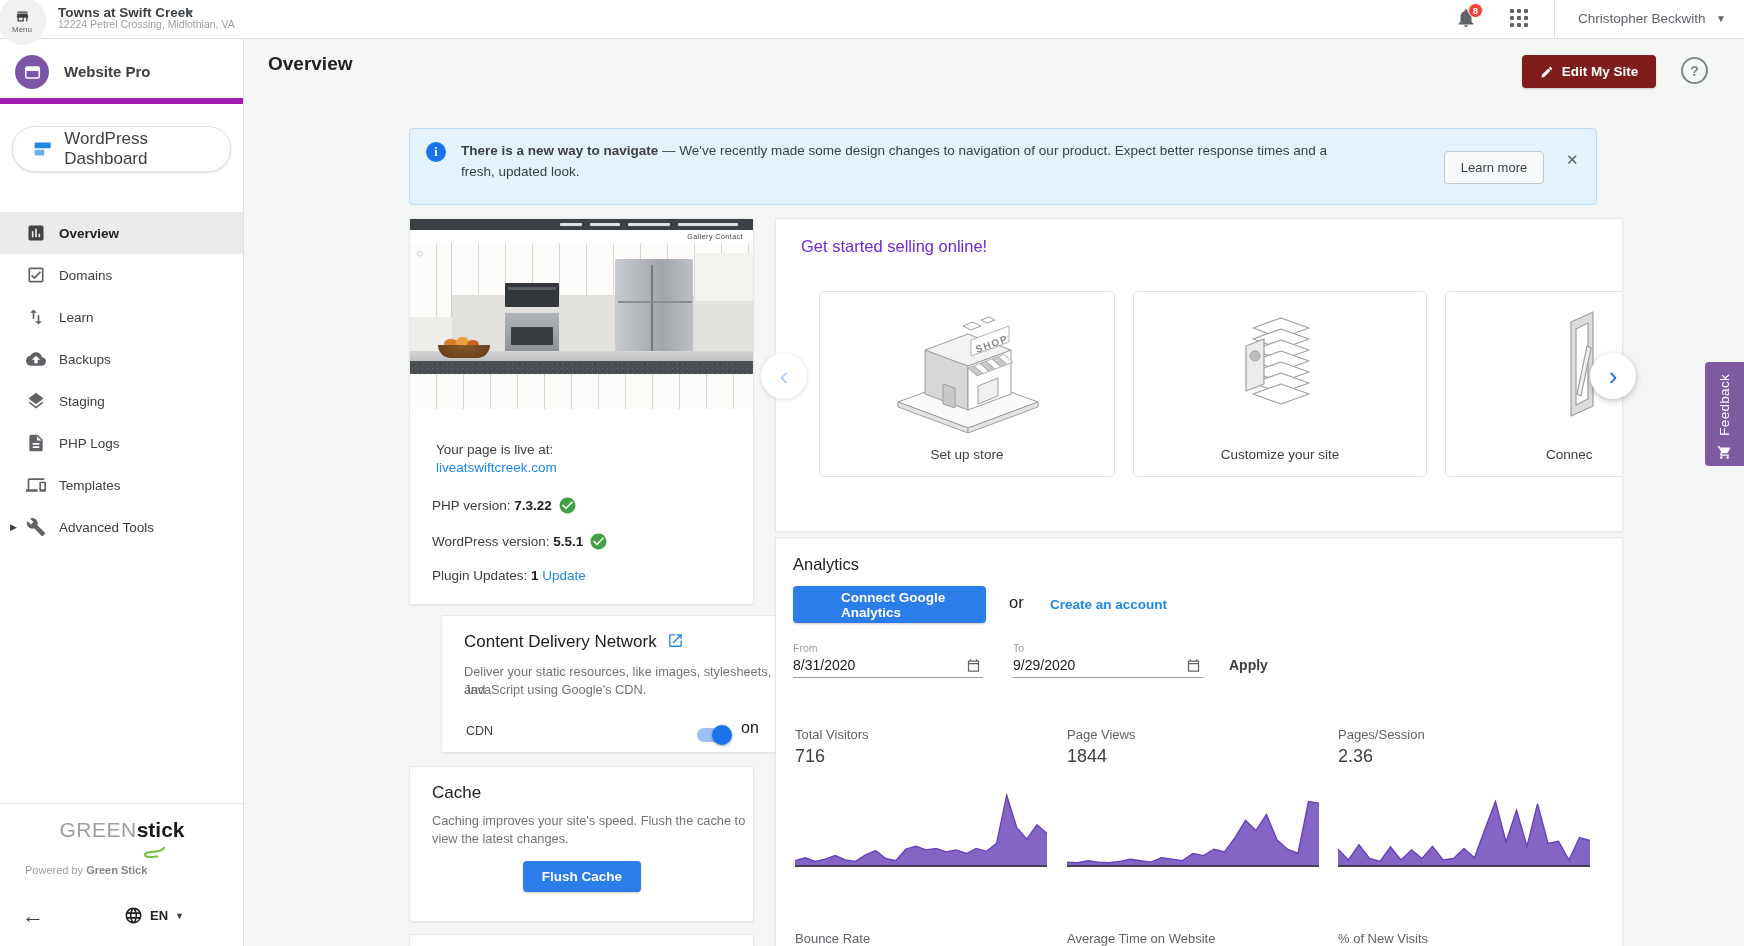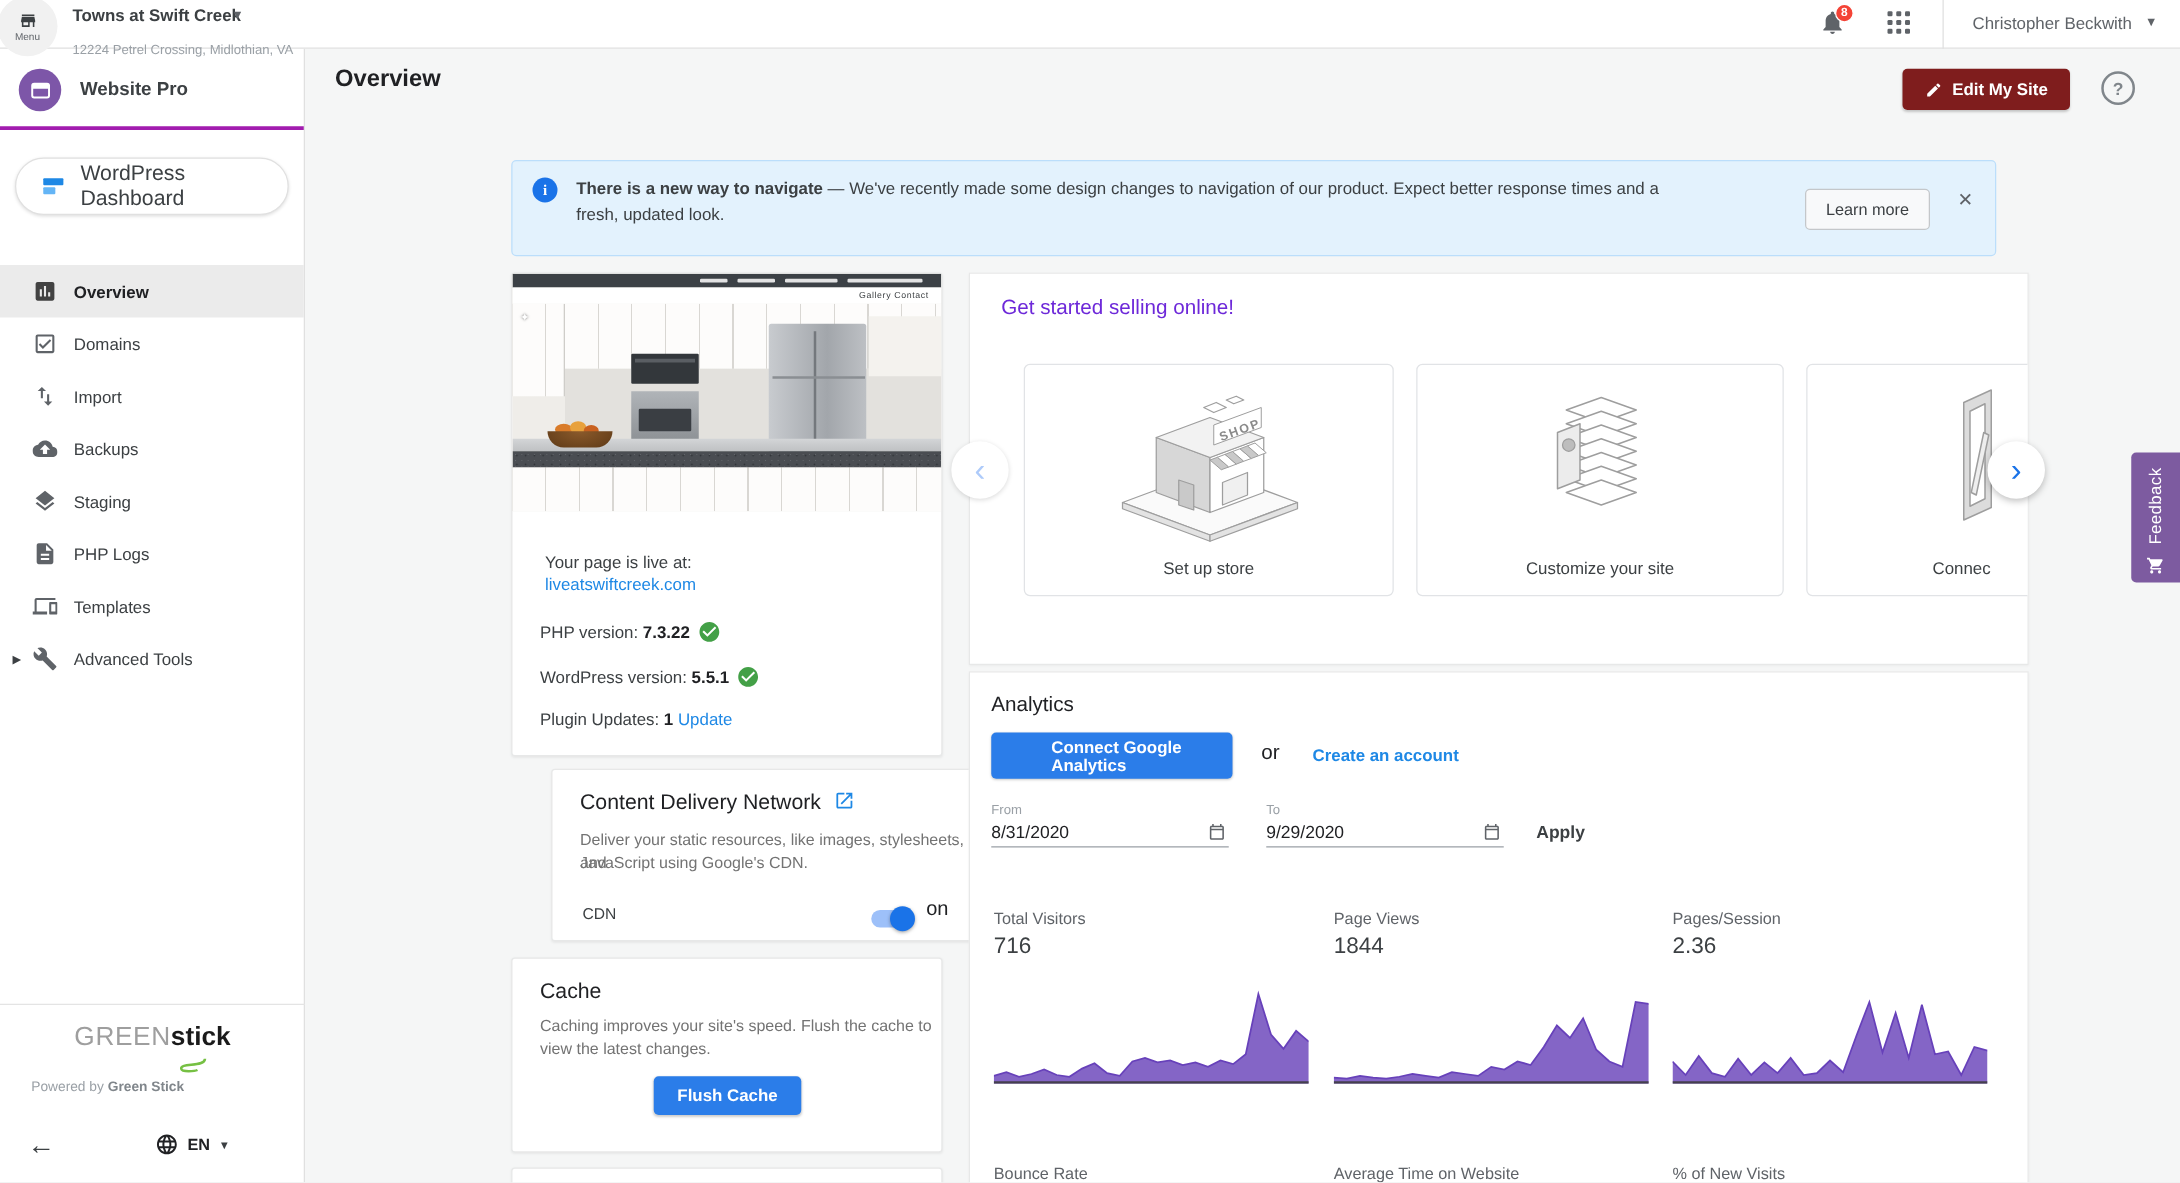--- a/index.html
+++ b/index.html
@@ -6,32 +6,32 @@
   body { font-family:"Liberation Sans", sans-serif; background:#e9e9e9; }
   .screen { position:relative; width:1744px; height:946px; background:#F5F6F6; overflow:hidden; }
   .abs { position:absolute; }
 
   
   .topbar { position:absolute; top:0; left:0; width:1744px; height:39px; background:#fff; border-bottom:1px solid #E0E0E0; z-index:30; }
   .menu-circle { position:absolute; top:-3px; left:-2px; width:48px; height:48px; border-radius:50%; background:#F1F1F1; z-index:40; display:flex; flex-direction:column; align-items:center; justify-content:center; cursor:pointer; }
   .menu-circle .mlabel { font-size:8px; color:#5F6368; margin-top:1px; }
   .site-name { position:absolute; top:5px; left:58px; font-size:13.5px; font-weight:bold; color:#3C4043; }
   .site-caret { position:absolute; top:7px; left:185px; font-size:10px; color:#5F6368; }
-  .site-addr { position:absolute; top:34px; left:58px; font-size:10.5px; color:#9AA0A6; }
+  .site-addr { position:absolute; top:18px; left:58px; font-size:10.5px; color:#9AA0A6; }
   .bell-wrap { position:absolute; top:7px; left:1455px; width:26px; height:26px; cursor:pointer; }
   .badge { position:absolute; top:-4px; left:13px; min-width:15px; height:15px; border-radius:8px; color:#fff; font-size:9.5px; font-weight:bold; display:flex; align-items:center; justify-content:center; border:1px solid #fff; }
   .grid-icon { position:absolute; top:9px; left:1510px; width:18px; height:18px; cursor:pointer; }
   .grid-icon div { position:absolute; width:4px; height:4px; background:#5F6368; border-radius:1px; }
   .top-divider { position:absolute; top:0; left:1554px; width:1px; height:39px; background:#E0E0E0; }
   .user-name { position:absolute; top:11px; left:1578px; font-size:13.5px; color:#5F6368; cursor:pointer; }
   .user-caret { position:absolute; top:13px; left:1716px; font-size:10px; color:#5F6368; }
 
   
   .sidebar { position:absolute; top:0; left:0; width:244px; height:946px; background:#fff; border-right:1px solid #E0E0E0; z-index:20; }
-  .brand-row { position:absolute; top:39px; left:0; width:100%; height:65px; border-bottom:3px solid #a21caf; }
+  .brand-row { position:absolute; top:39px; left:0; width:100%; height:65px; border-bottom:6px solid #a21caf; }
   .brand-circle { position:absolute; top:16px; left:15px; width:34px; height:34px; border-radius:50%; display:flex; align-items:center; justify-content:center; }
   .brand-label { position:absolute; top:24px; left:64px; font-size:15px; font-weight:bold; color:#3C4043; }
   .wp-pill { position:absolute; top:126px; left:12px; width:219px; height:46px; background:#fff; border:1px solid #E0E0E0; border-radius:23px; box-shadow:0 1px 3px rgba(0,0,0,.14); display:flex; align-items:center; gap:12px; padding-left:20px; cursor:pointer; }
   .wp-pill span { font-size:17px; color:#3C4043; }
   .nav { position:absolute; top:212px; left:0; width:100%; }
   .nav-item { position:relative; height:42px; display:flex; align-items:center; cursor:pointer; }
   .nav-item .nicon { width:20px; height:20px; margin-left:26px; color:#5F6368; flex:0 0 20px; }
   .nav-item .nlabel { margin-left:13px; font-size:13.5px; color:#3C4043; }
   .nav-item.active { background:#EBEBEB; }
   .nav-item.active .nlabel { font-weight:bold; color:#202124; }
@@ -178,21 +178,21 @@
       <div class="nav-item">
         <svg class="nicon" viewBox="0 0 24 24">
             <path fill="currentColor" d="M19 3H5c-1.1 0-2 .9-2 2v14c0 1.1.9 2 2 2h14c1.1 0 2-.9 2-2V5c0-1.1-.9-2-2-2zm0 16H5V5h14v14zm-9-2-4-4 1.41-1.41L10 14.17l6.59-6.59L18 9l-8 8z"></path>
           </svg>
         <span class="nlabel">Domains</span>
       </div>
       <div class="nav-item">
         <svg class="nicon" viewBox="0 0 24 24">
             <path fill="currentColor" d="M16 17.01V10h-2v7.01h-3L15 21l4-3.99h-3zM9 3 5 6.99h3V14h2V6.99h3L9 3z"></path>
           </svg>
-        <span class="nlabel">Import</span>
+        <span class="nlabel">Learn</span>
       </div>
       <div class="nav-item">
         <svg class="nicon" viewBox="0 0 24 24">
             <path fill="currentColor" d="M19.35 10.04C18.67 6.59 15.64 4 12 4 9.11 4 6.6 5.64 5.35 8.04 2.34 8.36 0 10.91 0 14c0 3.31 2.69 6 6 6h13c2.76 0 5-2.24 5-5 0-2.64-2.05-4.78-4.65-4.96zM14 13v4h-4v-4H7l5-5 5 5h-3z"></path>
           </svg>
         <span class="nlabel">Backups</span>
       </div>
       <div class="nav-item">
         <svg class="nicon" viewBox="0 0 24 24">
             <path fill="currentColor" d="m11.99 18.54-7.37-5.73L3 14.07l9 7 9-7-1.63-1.27-7.38 5.74zM12 16l7.36-5.73L21 9l-9-7-9 7 1.63 1.27L12 16z"></path>

